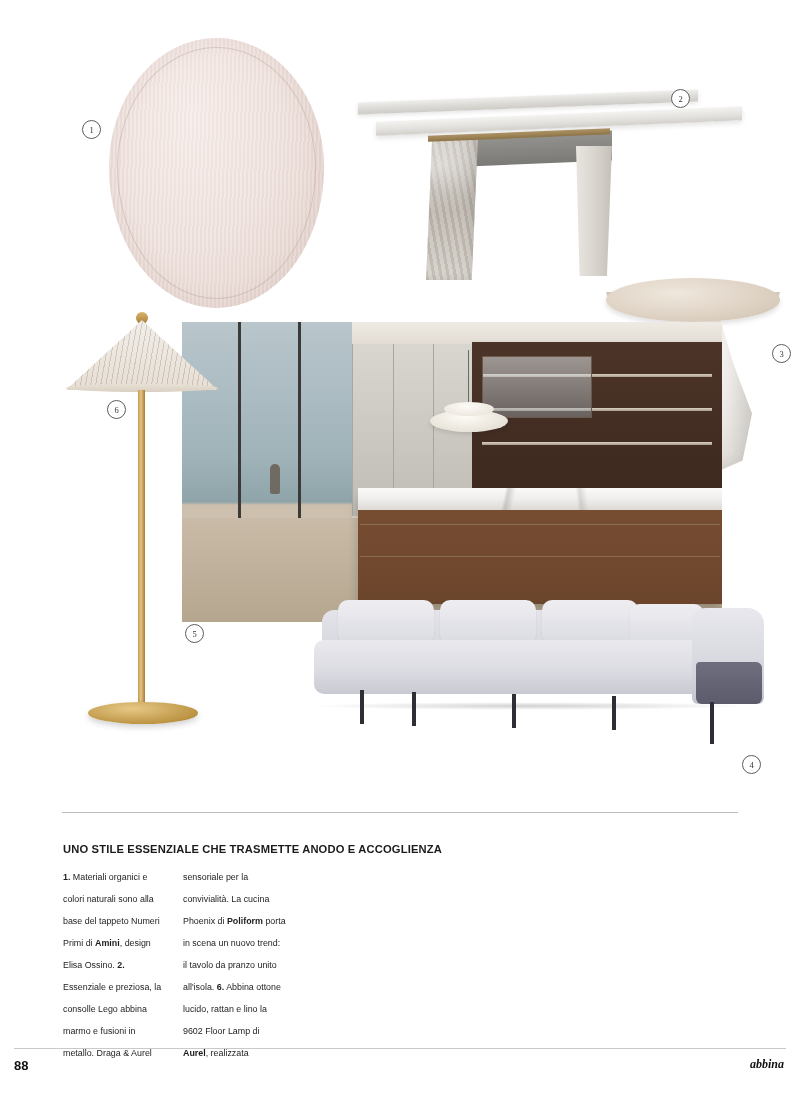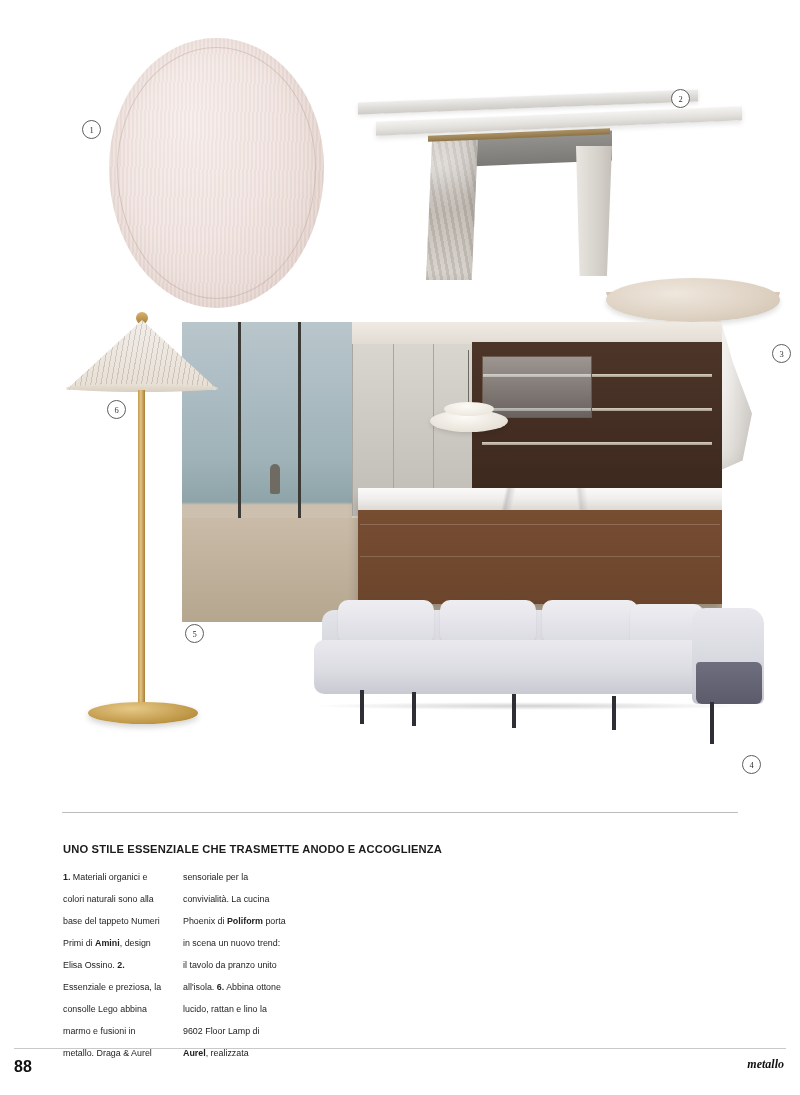--- a/index.html
+++ b/index.html
@@ -308,21 +308,21 @@
     width:103px;
     font-size:8.9px;
     line-height:22px;
     color:#1d1d1d;
   }
   .col p { margin:0; }
   .col b { font-weight:bold; }
 
   .folio {
     position:absolute; left:14px; top:1058px;
-    font-size:16px; font-weight:bold; color:#111;
+    font-size:13px; font-weight:bold; color:#111;
   }
   .brand {
     position:absolute; right:16px; top:1057px;
     font-family:"Liberation Serif", serif;
     font-size:12px; font-weight:bold; font-style:italic; color:#111;
   }
   .sidecredit {
     position:absolute; right:4px; top:828px;
     width:210px;
     transform-origin: right top;
@@ -446,14 +446,14 @@
       </div>
     <div class="col">
         <p>sensoriale per la convivialità. La cucina Phoenix di <b>Poliform</b> porta in scena un nuovo trend: il tavolo da pranzo unito all'isola. <b>6.</b> Abbina ottone lucido, rattan e lino la 9602 Floor Lamp di <b>Aurel</b>, realizzata</p>
       </div>
   </div>
 
   <div class="sidecredit">TAVOLINO-SGABELLO ANODO © PH TY PROJECT</div>
 
   <div class="bottomrule"></div>
   <div class="folio">88</div>
-  <div class="brand">metallo</div>
+  <div class="brand">abbina</div>
 </div>
 
 </body></html>

